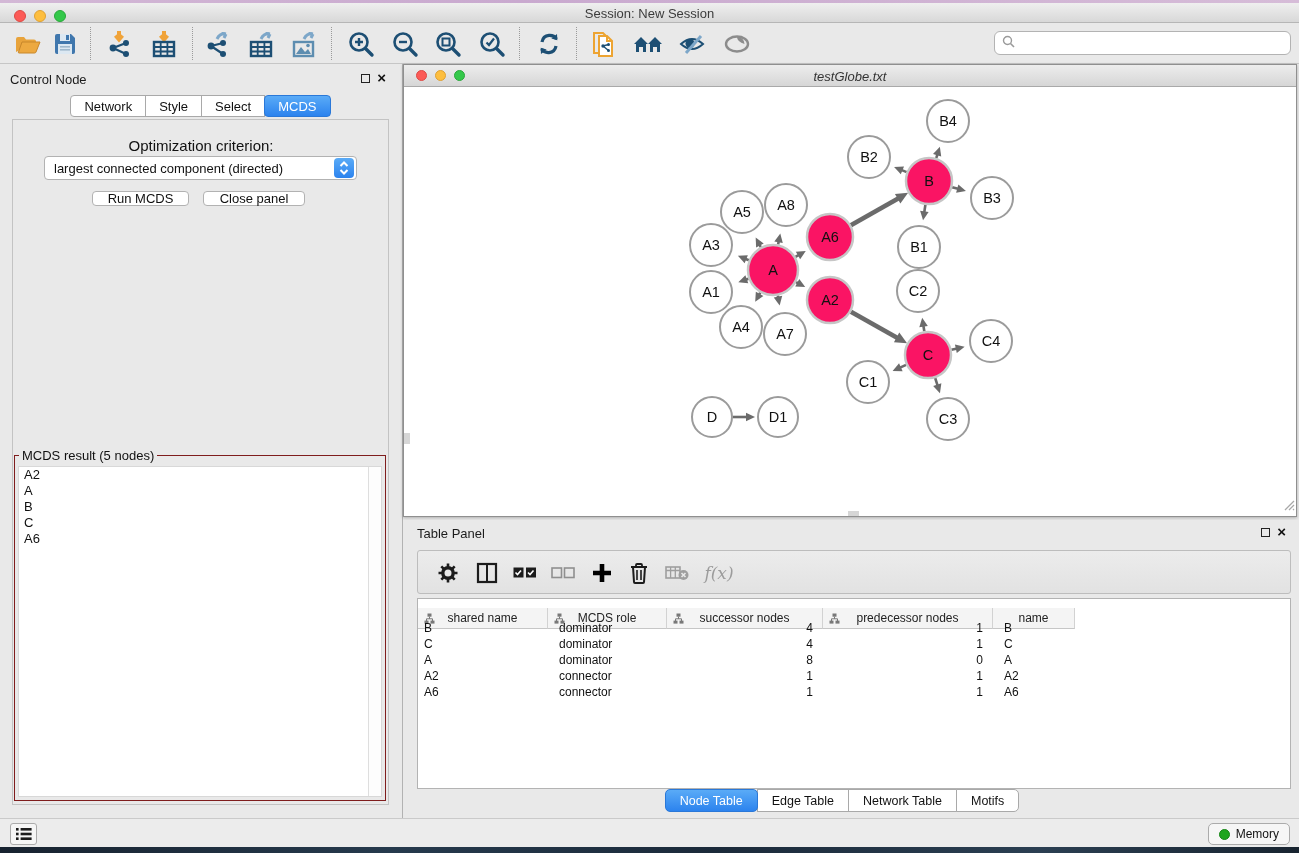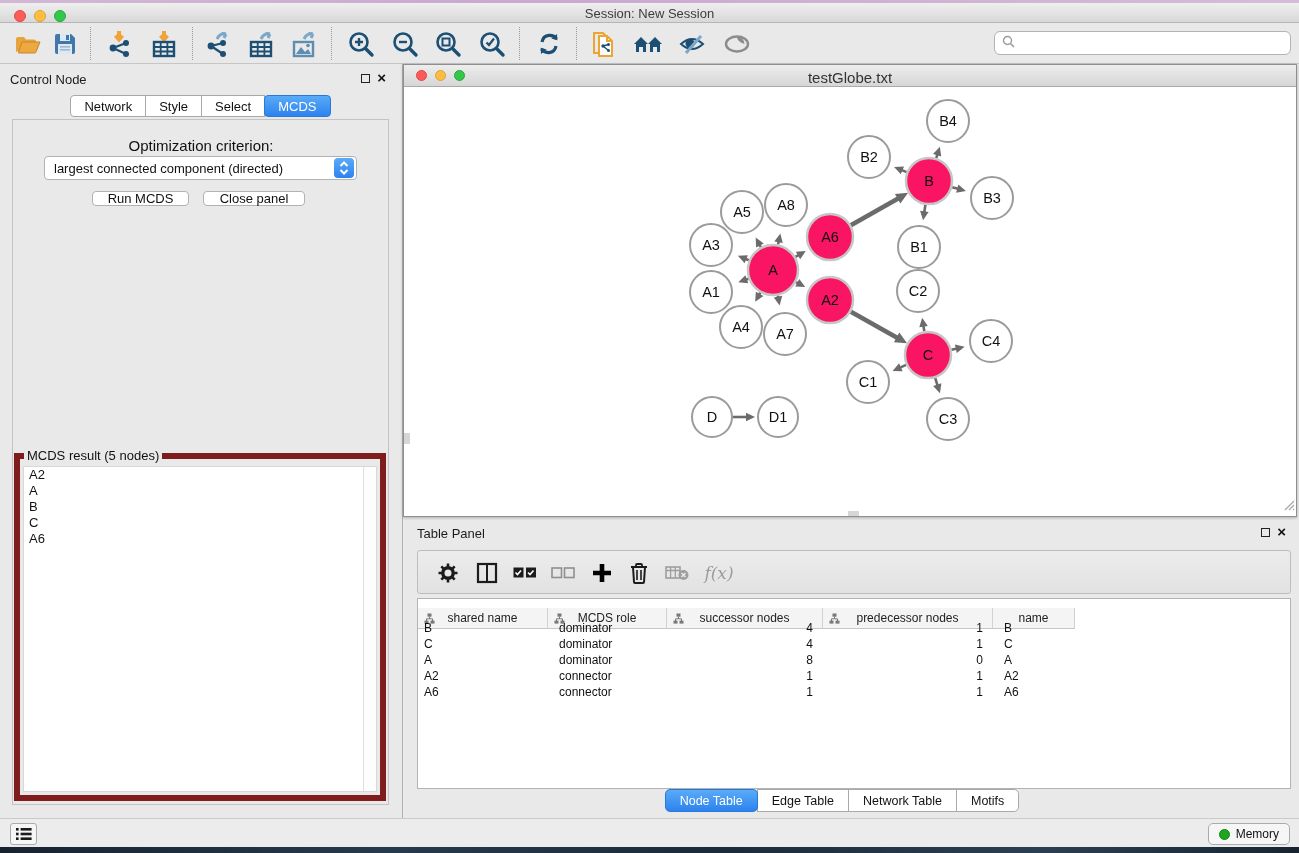--- a/index.html
+++ b/index.html
@@ -52,33 +52,33 @@
     border:1px solid #c3c3c3; background:#e9e9e9; }
   .opt-label { position:absolute; left:0; right:0; top:73px; text-align:center; font-size:15px; color:#111; }
   .criterion { position:absolute; left:44px; top:92px; width:313px; height:24px; background:#fff;
     border:1px solid #b2b2b2; border-radius:4px; display:flex; align-items:center; }
   .criterion .val { flex:1; font-size:13px; color:#111; padding-left:9px; white-space:nowrap; }
   .stepper { width:20px; height:20px; margin-right:2px; border-radius:4px;
     background:linear-gradient(#5aabf7,#2c83ee); display:flex; align-items:center; justify-content:center; }
   .btn { position:absolute; height:15px; background:#fff; border:1px solid #b2b2b2; border-radius:4px;
     font-size:13px; color:#111; display:flex; align-items:center; justify-content:center; }
   .result-box { position:absolute; left:14px; right:16px; top:384px; bottom:17px;
-    border:6px solid #7f1d1d; background:#e9e9e9; }
+    border:1px solid #7f1d1d; background:#e9e9e9; }
   .result-box legend { font-size:13px; color:#111; margin-left:4px; padding:0 3px; }
   .result-list { position:absolute; left:3px; right:3px; top:3px; bottom:3px; background:#fff;
     border:1px solid #d8d8d8; overflow:hidden; }
   .result-scroll { position:absolute; right:0; top:0; bottom:0; width:13px; border-left:1px solid #dedede; background:#fdfdfd; }
   .result-item { font-size:13px; color:#111; line-height:16px; padding-left:5px; }
 
   
   .net-window { position:absolute; left:403px; top:64px; width:894px; height:453px;
     border:1px solid #8f8f8f; background:#fff; box-shadow:0 1px 3px rgba(0,0,0,.25); }
   .net-titlebar { position:absolute; left:0; top:0; right:0; height:22px;
     background:linear-gradient(#ededed,#d6d6d6); border-bottom:1px solid #a9a9a9; }
-  .net-titlebar .title { position:absolute; left:0; right:0; top:4px; text-align:center; font-size:15px; color:#333; }
+  .net-titlebar .title { position:absolute; left:0; right:0; top:4px; text-align:center; font-size:13px; color:#333;font-style:italic; }
   .net-canvas { position:absolute; left:0; top:22px; right:0; bottom:0; background:#fff; }
   .grip { position:absolute; right:1px; bottom:1px; }
   .nub-l { position:absolute; left:0px; top:346px; width:6px; height:11px; background:#d6d6d6; }
   .nub-b { position:absolute; left:444px; bottom:0px; width:11px; height:5px; background:#d6d6d6; }
 
   
   .table-panel { position:absolute; left:403px; top:520px; width:896px; height:298px; background:#e9e9e9; }
   .tp-toolbar { position:absolute; left:14px; top:30px; width:874px; height:44px;
     background:linear-gradient(#ececec,#e2e2e2); border:1px solid #bdbdbd; border-radius:3px; }
   .tpi { position:absolute; top:10px; width:24px; height:24px; display:flex; align-items:center; justify-content:center; }

